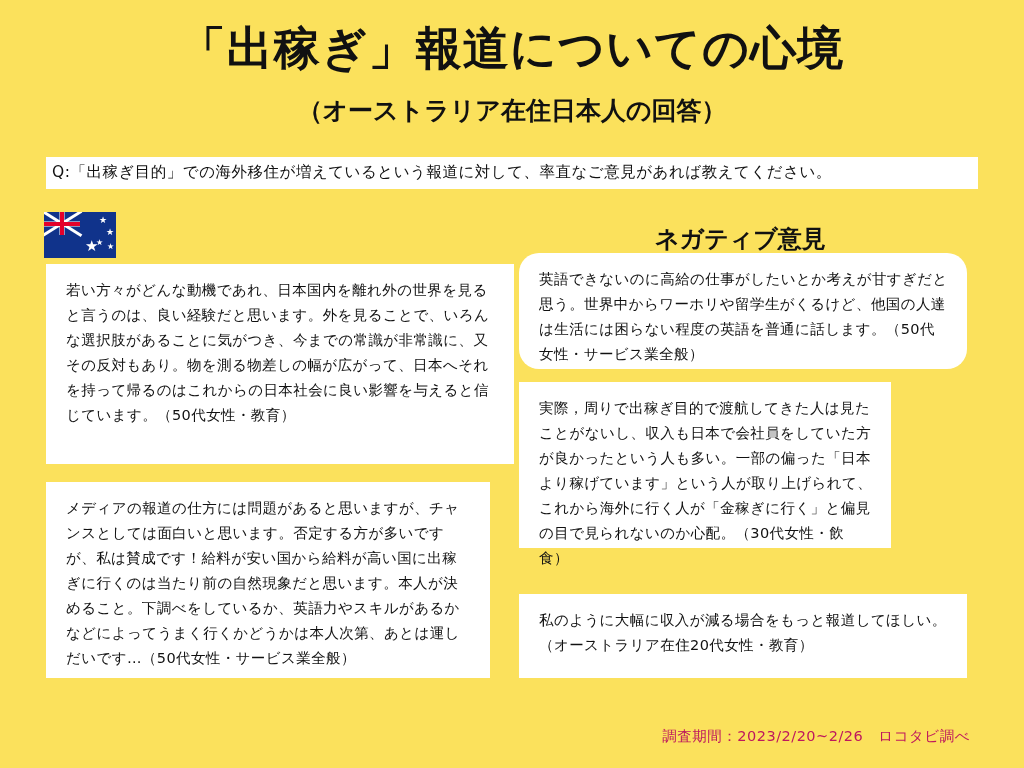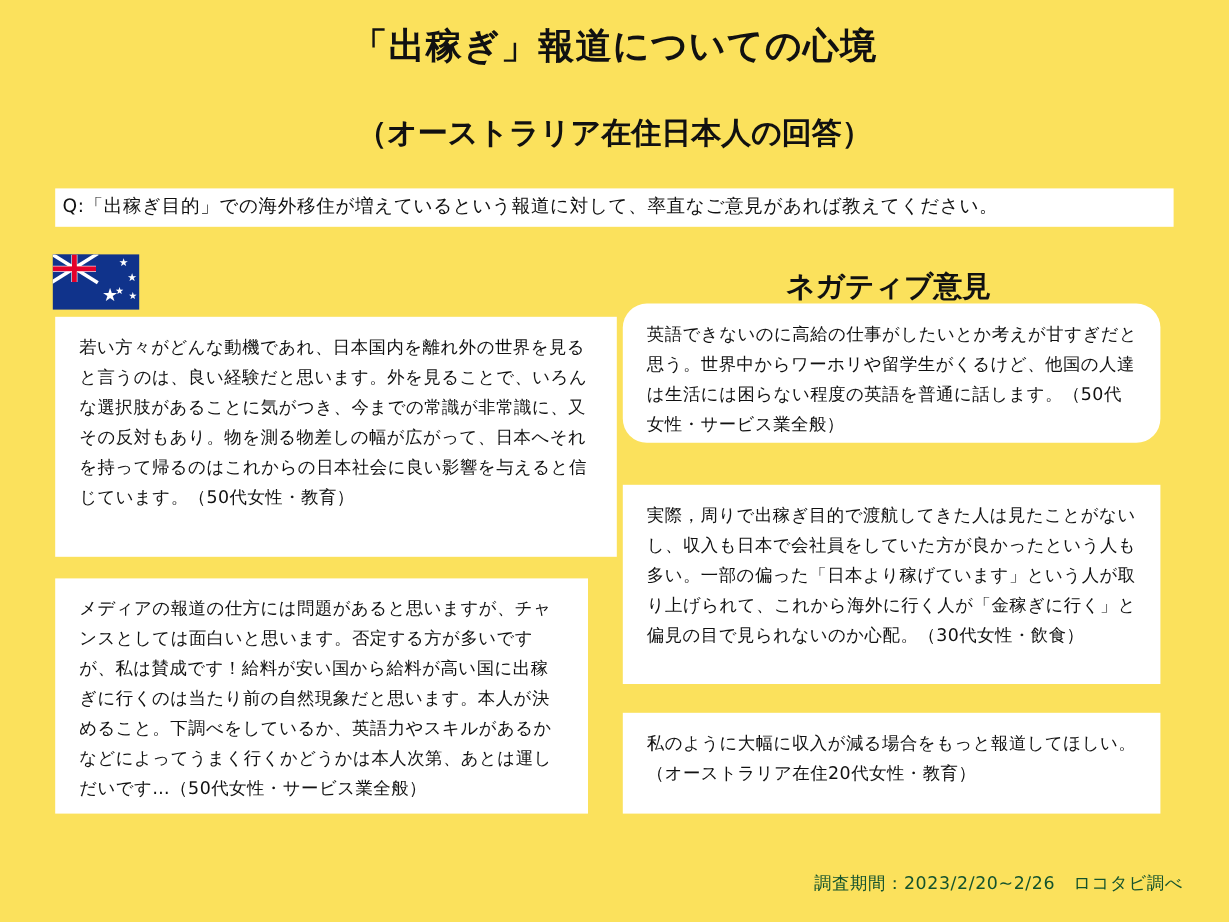--- a/index.html
+++ b/index.html
@@ -22,21 +22,21 @@
     box-sizing: border-box;
   }
 
   
   .title {
     position: absolute;
     top: 22px;
     left: 0;
     width: 1024px;
     text-align: center;
-    font-size: 30px;
+    font-size: 46px;
     font-weight: bold;
     letter-spacing: 1px;
     color: #111111;
     line-height: 1.15;
   }
   .subtitle {
     position: absolute;
     top: 94px;
     left: 0;
     width: 1024px;
@@ -141,30 +141,30 @@
     letter-spacing: 0.4px;
     color: #111111;
   }
   .card p { margin: 0; }
 
   
   .card.pos1 { left: 46px;  top: 264px; width: 468px; height: 200px; }
   .card.pos2 { left: 46px;  top: 482px; width: 444px; height: 196px; }
   
   .card.neg1 { left: 519px; top: 253px; width: 448px; height: 116px; border-radius: 20px; }
-  .card.neg2 { left: 519px; top: 404px; width: 448px; height: 166px; }
+  .card.neg2 { left: 519px; top: 382px; width: 372px; height: 166px; }
   .card.neg3 { left: 519px; top: 594px; width: 448px; height: 84px; }
 
   
   .footer {
     position: absolute;
-    right: 38px;
+    right: 54px;
     bottom: 22px;
     font-size: 14.5px;
-    color: #14532d;
+    color: #be185d;
     letter-spacing: 0.5px;
   }
 </style>
 </head>
 <body>
 
 <div class="page">
 
   <div class="title">「出稼ぎ」報道についての心境</div>
   <div class="subtitle">（オーストラリア在住日本人の回答）</div>

